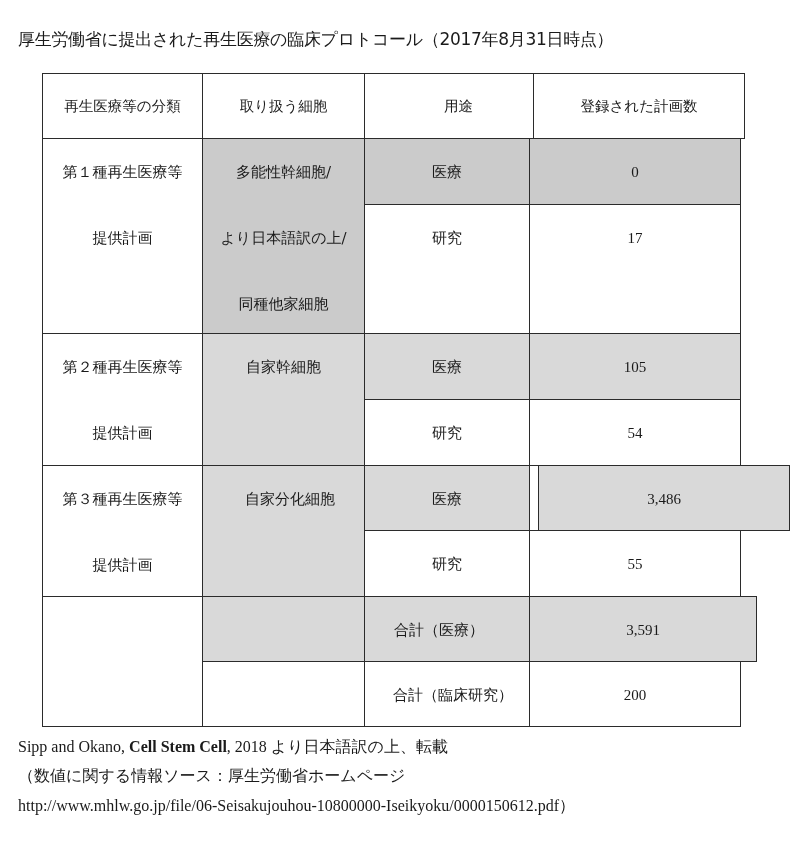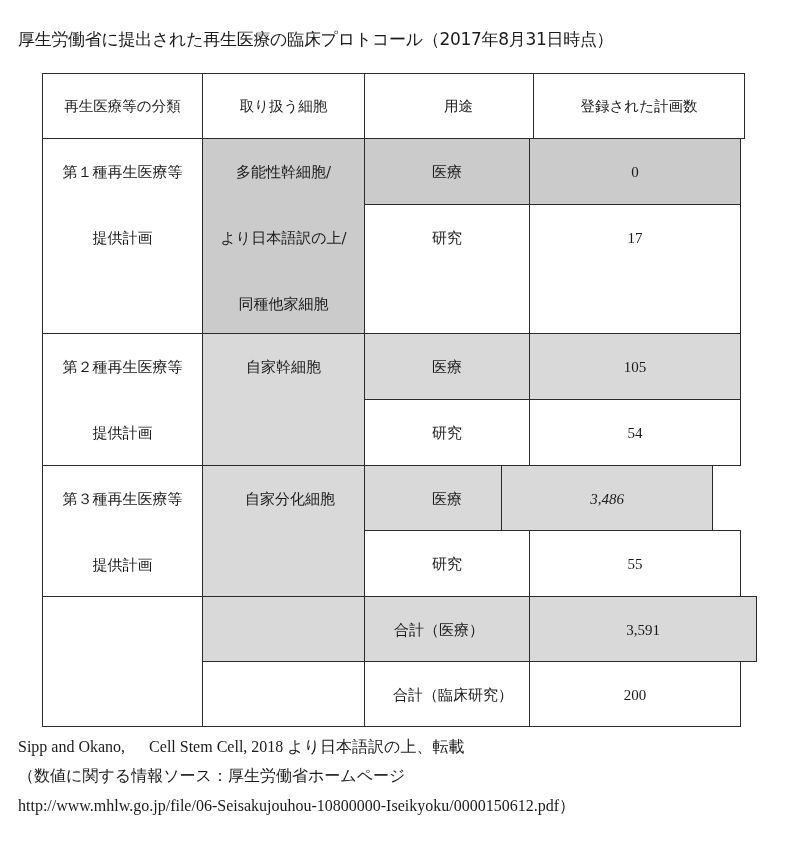--- a/index.html
+++ b/index.html
@@ -14,21 +14,21 @@
   .hdr { justify-content:center; font-family:"DejaVu Sans","Liberation Sans",sans-serif; font-size:14.5px; }
   .g1 { background:#cbcbcb; }
   .g2 { background:#d9d9d9; }
   .w { background:#ffffff; }
   .line { display:block; height:66px; line-height:66px; white-space:nowrap; }
   .sans { font-family:"DejaVu Sans","Liberation Sans",sans-serif; }
   .num { font-family:"Liberation Serif","DejaVu Serif",serif; font-size:15px; }
   .right-text { align-items:flex-end; padding-right:16px; }
   .footer { position:absolute; left:18px; font-size:16px; white-space:nowrap;
             font-family:"Liberation Serif","DejaVu Serif",serif; }
-  .footer b { font-weight:normal;margin-left:20px; }
+  .footer b { font-weight:bold; }
 </style>
 </head>
 <body>
 
 <div class="title">厚生労働省に提出された再生医療の臨床プロトコール（2017年8月31日時点）</div>
 
 <div class="tbl">
 
   <div class="cell hdr w" style="left:0;top:0;width:161px;height:66px;">再生医療等の分類</div>
   <div class="cell hdr w" style="left:160px;top:0;width:163px;height:66px;">取り扱う細胞</div>
@@ -80,21 +80,21 @@
   <div class="cell w" style="left:0;top:392px;width:161px;height:132px;">
     <span class="line">第３種再生医療等</span>
     <span class="line">提供計画</span>
   </div>
   <div class="cell g2" style="left:160px;top:392px;width:176px;height:132px;">
     <span class="line">自家分化細胞</span>
   </div>
   <div class="cell g2" style="left:322px;top:392px;width:166px;height:66px;">
     <span class="line">医療</span>
   </div>
-  <div class="cell g2" style="left:459px;top:392px;width:212px;height:66px;font-style:italic;">
+  <div class="cell g2" style="left:496px;top:392px;width:252px;height:66px;">
     <span class="line num">3,486</span>
   </div>
   <div class="cell w" style="left:322px;top:457px;width:166px;height:67px;">
     <span class="line">研究</span>
   </div>
   <div class="cell w" style="left:487px;top:457px;width:212px;height:67px;">
     <span class="line num">55</span>
   </div>
 
   <div class="cell w" style="left:0;top:523px;width:161px;height:131px;"></div>

